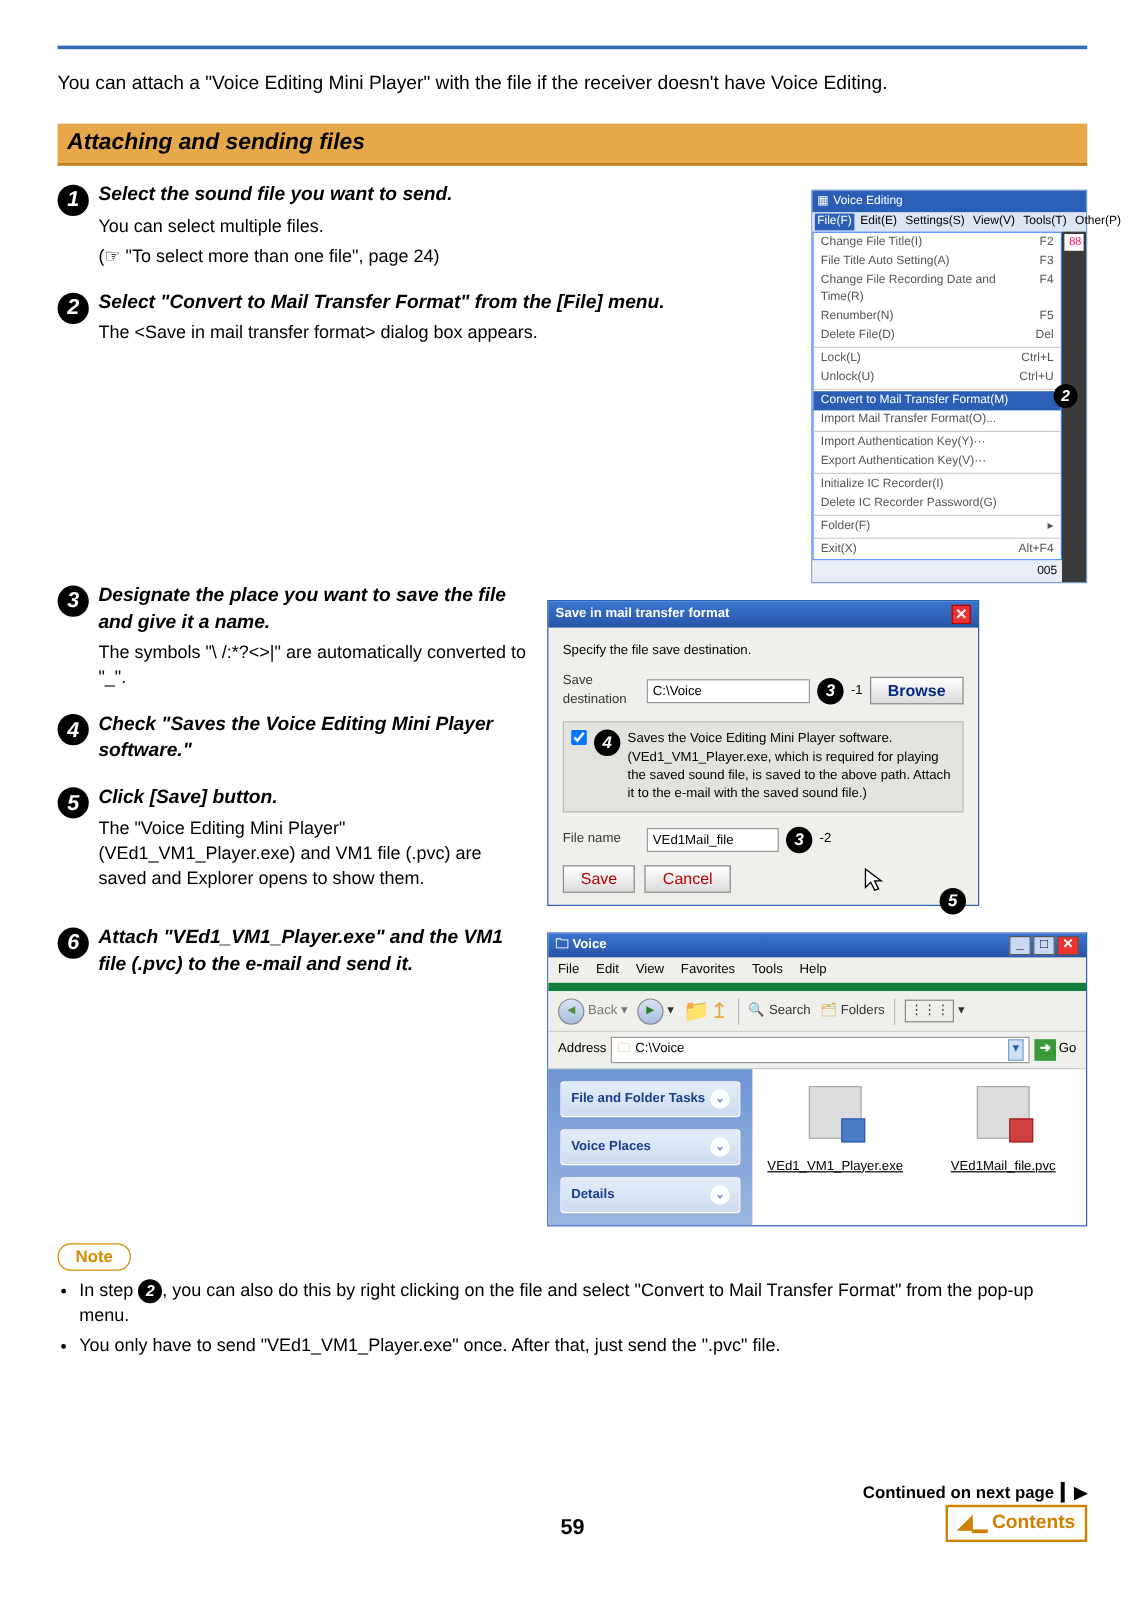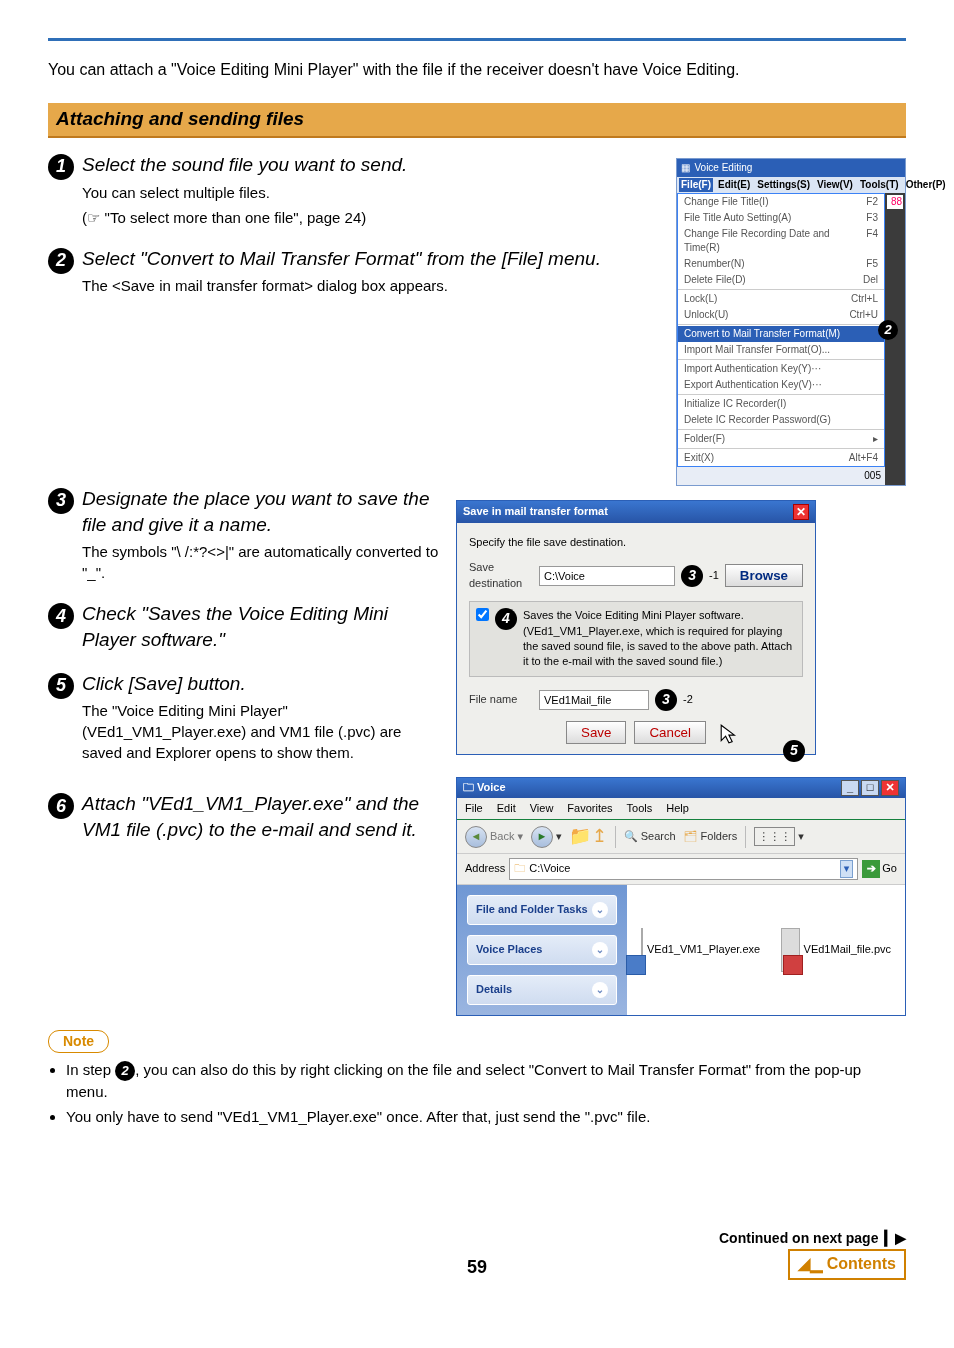--- a/index.html
+++ b/index.html
@@ -13,78 +13,78 @@
   .sp.p { background:#ff8c00; }
   hr.blue { border:none; height:3px; background:#2f6fb8; margin:4px 0 18px 0; }
   .intro { font-size:16px; margin-bottom:22px; }
   .section-bar { background:#e6a84a; padding:3px 8px; font-weight:bold; font-style:italic; font-size:19px; margin-bottom:14px; border-bottom:2px solid #c07a1e; }
   .columns { display:flex; gap:14px; align-items:flex-start; }
   .left-col { flex:1; }
   .right-col { flex:0 0 auto; }
   .step { display:flex; align-items:flex-start; margin-bottom:18px; }
   .numcircle { flex:0 0 26px; width:26px; height:26px; border-radius:50%; background:#000; color:#fff; font-weight:bold; font-style:italic; font-size:18px; display:flex; align-items:center; justify-content:center; margin-right:8px; margin-top:2px; }
   .step-body { flex:1; }
-  .step-title { font-weight:normal; font-style:italic; font-size:19px; line-height:1.35; }
+  .step-title { font-weight:bold; font-style:italic; font-size:16px; line-height:1.35; }
   .step-desc { font-size:15px; margin-top:4px; }
   .step.narrow .step-body { max-width:340px; }
   
   .ve-app { width:230px; border:1px solid #7a9bcf; font-size:10px; background:#f1f4fb; }
   .ve-title { background:#2b5fb6; color:#fff; padding:2px 4px; display:flex; align-items:center; gap:4px; }
-  .ve-menubar { display:flex; gap:3px; padding:1px 2px; background:#dbe5f4;font-weight:bold; }
+  .ve-menubar { display:flex; gap:3px; padding:1px 2px; background:#dbe5f4; }
   .ve-menubar span { padding:0 2px; }
   .ve-menubar span.sel { background:#2b5fb6; color:#fff; }
   .ve-menu { background:#fff; border:1px solid #3b82f6; margin:0; padding:0; }
   .ve-item { display:flex; justify-content:space-between; padding:1px 6px; color:#555; }
   .ve-item.hi { background:#2b5fb6; color:#fff; }
   .ve-sep { border-top:1px solid #ccc; margin:1px 0; }
   .ve-right { position:relative; }
   .ve-badge2 { position:absolute; right:-14px; top:-6px; width:20px; height:20px; border-radius:50%; background:#000; color:#fff; font-style:italic; font-weight:bold; font-size:13px; display:flex; align-items:center; justify-content:center; }
   .ve-status { background:#e8edf6; padding:2px 4px; display:flex; justify-content:flex-end; }
-  .ve-digits { background:#ffffff; color:#f06; font-family:Liberation Sans, sans-serif; padding:0 4px; margin:2px; }
+  .ve-digits { background:#ffffff; color:#f06; font-family:Liberation Serif, serif; padding:0 4px; margin:2px; }
   
   .dlg { width:360px; border:1px solid #2b5fb6; margin-top:14px; background:#efefec; font-size:11px; position:relative; }
   .dlg-title { background:linear-gradient(#3a76d0,#2754a6); color:#fff; padding:3px 6px; font-weight:bold; display:flex; justify-content:space-between; align-items:center; }
   .dlg-close { width:16px; height:16px; background:#e33; color:#fff; display:flex; align-items:center; justify-content:center; font-size:12px; border:1px solid #a00; }
   .dlg-body { padding:12px 12px 10px 12px; }
   .dlg-row { display:flex; align-items:center; margin-bottom:10px; gap:6px; }
   .dlg-label { width:64px; color:#333; }
   .dlg-input { flex:1; background:#fff; border:1px solid #999; padding:2px 4px; height:20px; }
   .dlg-btn { background:linear-gradient(#fff,#dcdcdc); border:1px solid #888; padding:3px 14px; color:#000; }
   .dlg-btn.primary { color:#b00; }
   .dlg-btn.brw { color:#002a80; font-weight:bold; }
   .blackcircle { width:22px; height:22px; border-radius:50%; background:#000; color:#fff; font-style:italic; font-weight:bold; font-size:14px; display:flex; align-items:center; justify-content:center; }
   .dlg-chk { display:flex; align-items:flex-start; gap:6px; background:#e2e2de; padding:6px; border:1px solid #bbb; }
-  .dlg-btnrow { display:flex; justify-content:center; gap:8px; margin-top:10px; position:relative; }
+  .dlg-btnrow { display:flex; justify-content:flex-start; gap:8px; margin-top:10px; position:relative; }
   .cursor { position:absolute; right:62px; bottom:-6px; }
   .cursor svg { width:22px; height:22px; }
   .badge5 { position:absolute; right:-2px; bottom:-18px; width:22px; height:22px; border-radius:50%; background:#000; color:#fff; font-style:italic; font-weight:bold; font-size:14px; display:flex; align-items:center; justify-content:center; }
   
   .explorer { width:450px; border:1px solid #2b5fb6; margin-top:22px; font-size:11px; background:#fff; }
   .ex-title { background:linear-gradient(#3a76d0,#2754a6); color:#fff; padding:2px 6px; display:flex; justify-content:space-between; align-items:center; font-weight:bold; }
   .ex-winbtns { display:flex; gap:2px; }
   .ex-winbtns span { width:18px; height:16px; display:flex; align-items:center; justify-content:center; border:1px solid #555; }
   .ex-min { background:#c9d9f2; color:#000; }
   .ex-max { background:#c9d9f2; color:#000; }
   .ex-cls { background:#e33; color:#fff; }
-  .ex-menubar { display:flex; gap:14px; padding:3px 8px; background:#efefec; border-bottom:1px solid #15803d; }
+  .ex-menubar { display:flex; gap:14px; padding:3px 8px; background:#efefec; border-bottom:7px solid #15803d; }
   .ex-toolbar { display:flex; align-items:center; gap:8px; padding:4px 8px; background:#efefec; border-bottom:1px solid #ccc; }
   .ex-tbtn { display:flex; align-items:center; gap:3px; color:#777; }
   .ex-tbtn.act { color:#333; }
   .ex-icon-circle { width:22px; height:22px; border-radius:50%; background:linear-gradient(#d8e3f2,#a8bedd); border:1px solid #888; display:flex; align-items:center; justify-content:center; color:#5a8a3a; font-weight:bold; }
   .ex-folderup { color:#e6a84a; font-size:18px; }
   .ex-addrrow { display:flex; align-items:center; gap:4px; padding:4px 8px; background:#efefec; border-bottom:1px solid #ccc; }
   .ex-addrbox { flex:1; display:flex; align-items:center; background:#fff; border:1px solid #999; padding:1px 4px; gap:4px; }
   .ex-go { display:flex; align-items:center; gap:2px; }
   .ex-go-sq { width:18px; height:18px; background:#3a9a3a; color:#fff; display:flex; align-items:center; justify-content:center; font-weight:bold; }
   .ex-body { display:flex; }
   .ex-tasks { width:180px; background:linear-gradient(#6f97d4,#9ab5e0); padding:10px; display:flex; flex-direction:column; gap:10px; }
   .ex-pane { background:linear-gradient(#e4ecf8,#cfdcf0); border:1px solid #fff; border-radius:3px; padding:6px 8px; color:#1a3f8b; font-weight:bold; display:flex; justify-content:space-between; align-items:center; }
   .ex-expand { width:16px; height:16px; border-radius:50%; background:#fff; color:#6a88c0; display:flex; align-items:center; justify-content:center; font-size:10px; }
   .ex-files { flex:1; padding:14px; display:flex; gap:30px; }
-  .ex-file { display:flex; align-items:center; gap:4px; width:110px; }
+  .ex-file { display:flex; flex-direction:column; align-items:center; gap:16px; width:110px;text-decoration:underline; }
   .ex-fileicon { width:44px; height:44px; background:#dcdcdc; border:1px solid #aaa; position:relative; }
   .ex-fileicon::after { content:""; position:absolute; right:-4px; bottom:-4px; width:18px; height:18px; background:#4a7cc8; border:1px solid #2a5ca8; }
   .ex-fileicon.pvc::after { background:#d04040; border-color:#a02020; }
   
   .note-wrap { margin-top:14px; }
   .note-tag { display:inline-block; border:1.5px solid #d88a00; color:#d88a00; font-weight:bold; padding:1px 14px; border-radius:11px; font-size:14px; margin-bottom:6px; }
   .note-list { font-size:15px; }
   .note-list li { margin-left:18px; margin-bottom:4px; list-style:disc; }
   .inlinecircle { display:inline-flex; width:20px; height:20px; border-radius:50%; background:#000; color:#fff; font-style:italic; font-weight:bold; font-size:13px; align-items:center; justify-content:center; vertical-align:middle; }
   

